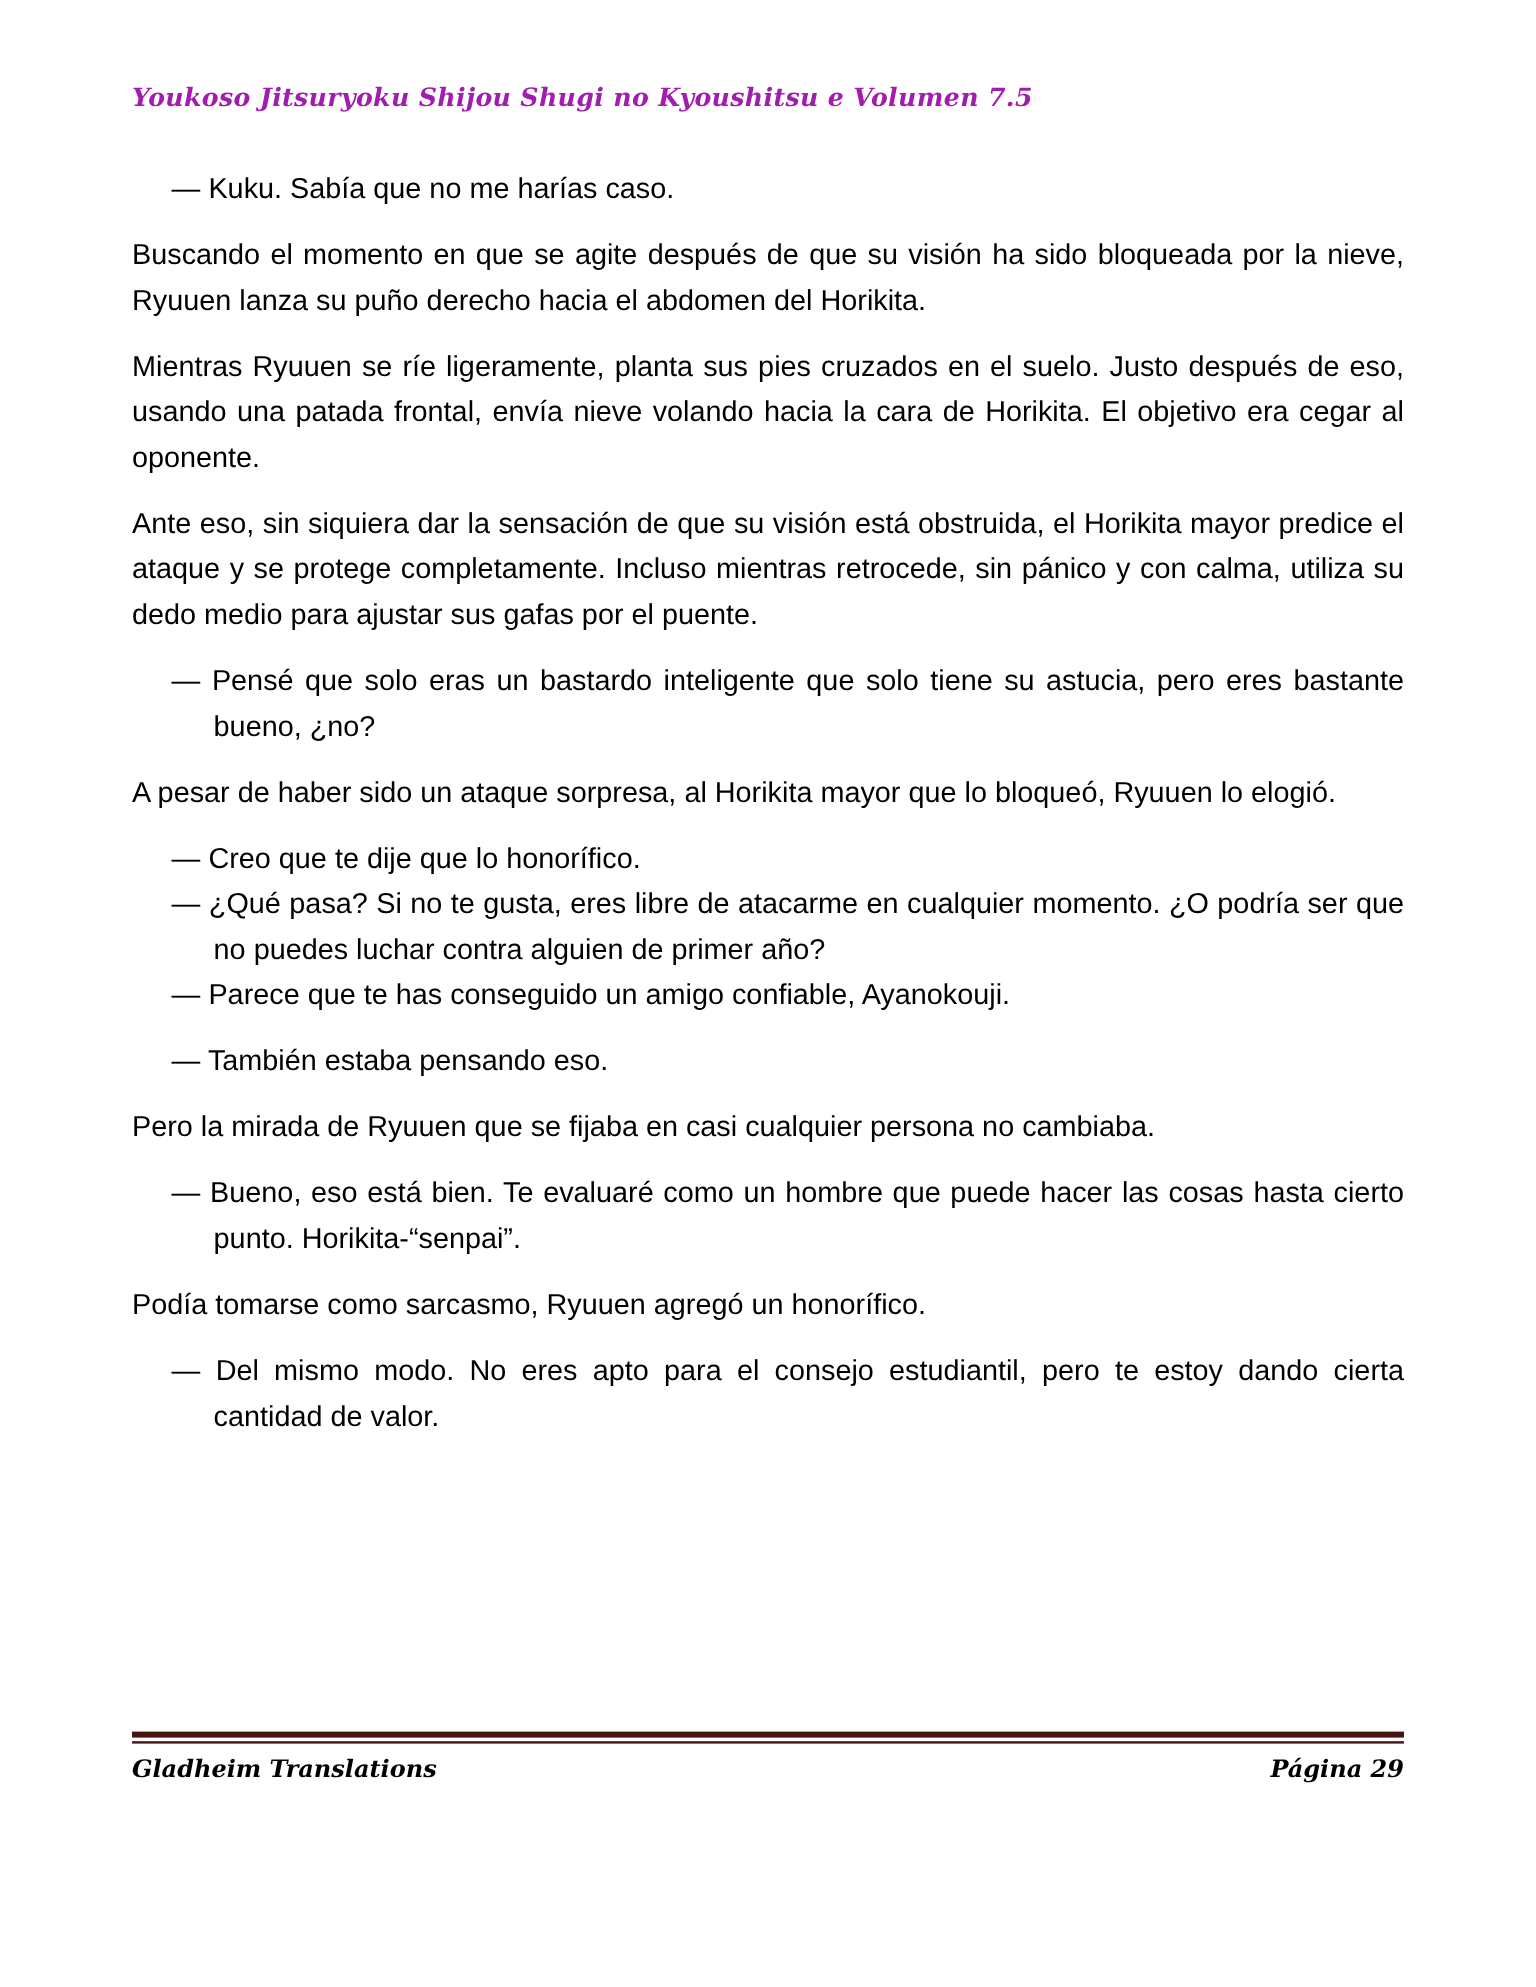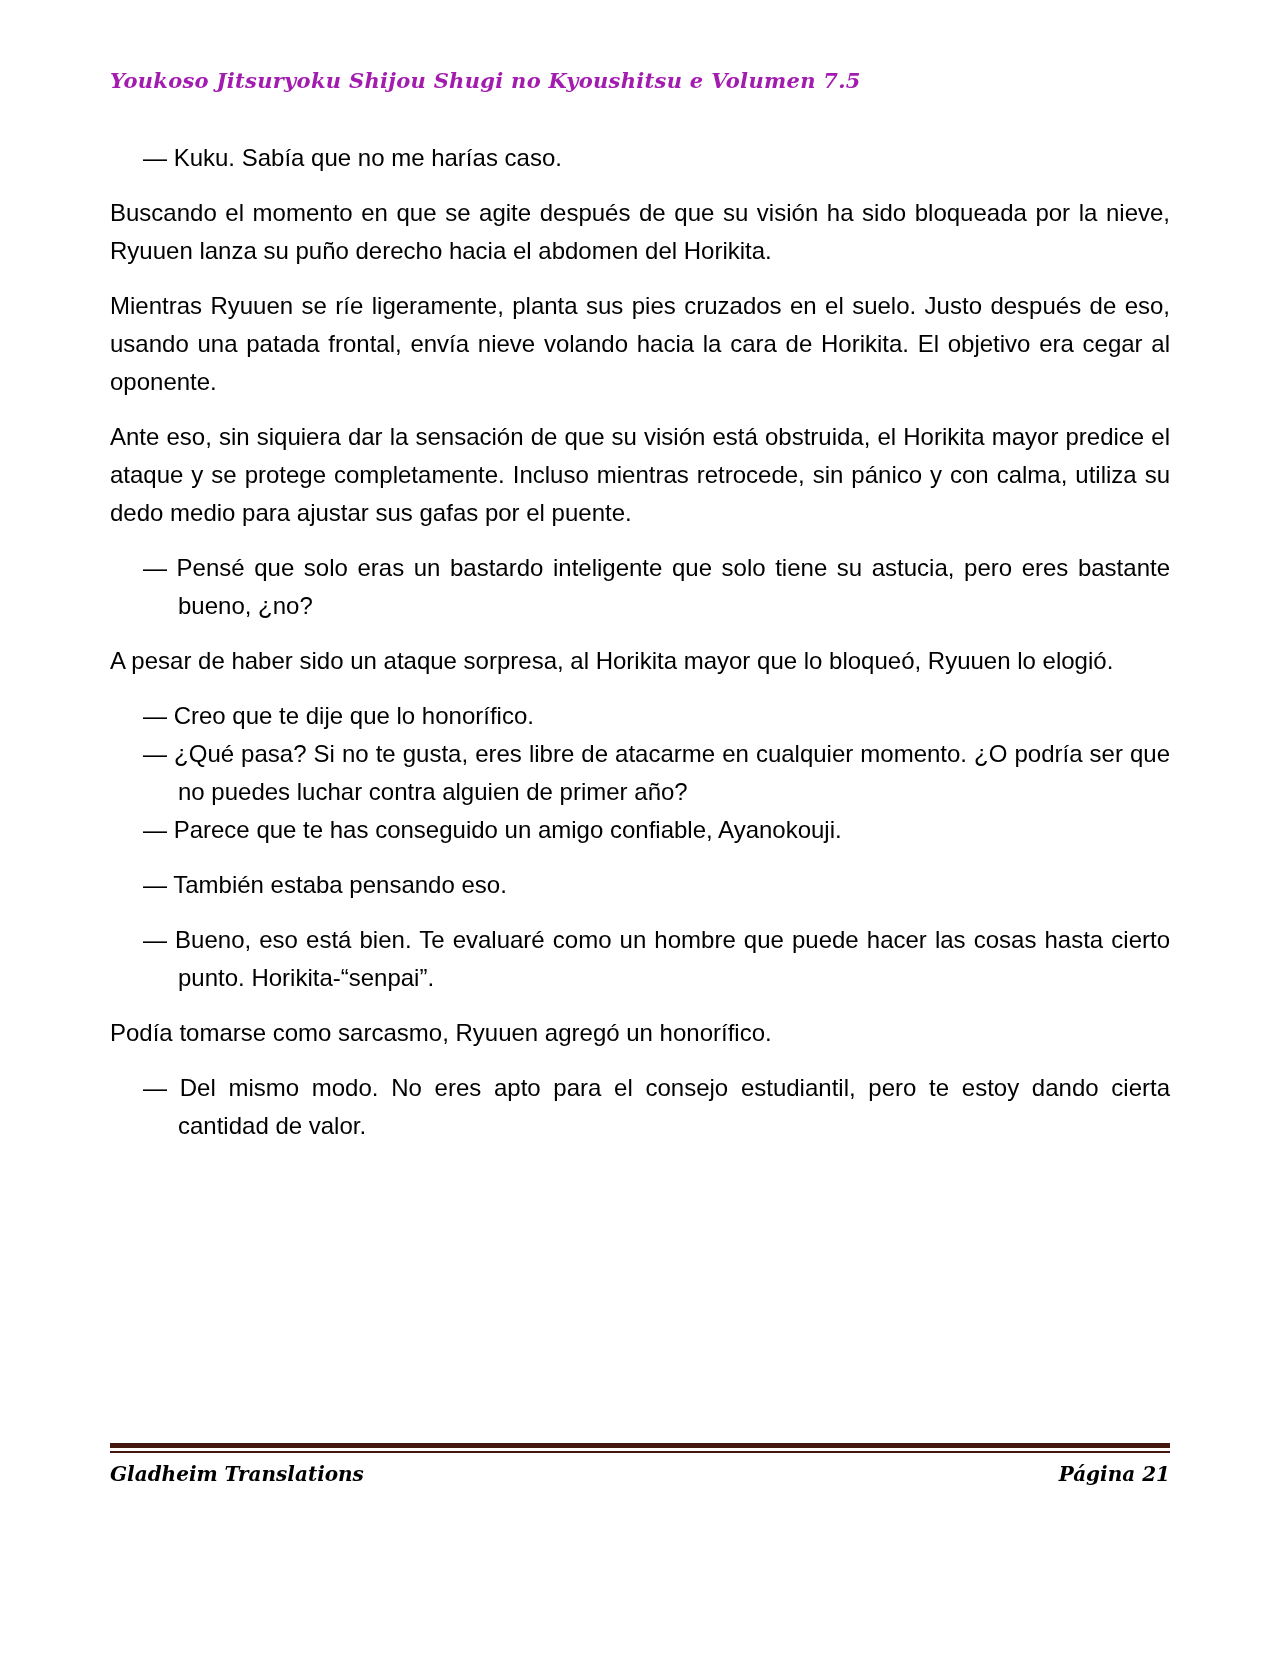--- a/index.html
+++ b/index.html
@@ -74,26 +74,27 @@
     <p class="dlg">— Kuku. Sabía que no me harías caso.</p>
     <p class="narr">Buscando el momento en que se agite después de que su visión ha sido bloqueada por la nieve, Ryuuen lanza su puño derecho hacia el abdomen del Horikita.</p>
     <p class="narr">Mientras Ryuuen se ríe ligeramente, planta sus pies cruzados en el suelo. Justo después de eso, usando una patada frontal, envía nieve volando hacia la cara de Horikita. El objetivo era cegar al oponente.</p>
     <p class="narr">Ante eso, sin siquiera dar la sensación de que su visión está obstruida, el Horikita mayor predice el ataque y se protege completamente. Incluso mientras retrocede, sin pánico y con calma, utiliza su dedo medio para ajustar sus gafas por el puente.</p>
     <p class="dlg">— Pensé que solo eras un bastardo inteligente que solo tiene su astucia, pero eres bastante bueno, ¿no?</p>
     <p class="narr">A pesar de haber sido un ataque sorpresa, al Horikita mayor que lo bloqueó, Ryuuen lo elogió.</p>
     <p class="dlg tight">— Creo que te dije que lo honorífico.</p>
     <p class="dlg tight">— ¿Qué pasa? Si no te gusta, eres libre de atacarme en cualquier momento. ¿O podría ser que no puedes luchar contra alguien de primer año?</p>
     <p class="dlg">— Parece que te has conseguido un amigo confiable, Ayanokouji.</p>
     <p class="dlg">— También estaba pensando eso.</p>
+    <p class="narr">Pero la mirada de Ryuuen que se fijaba en casi cualquier persona no cambiaba.</p>
     <p class="dlg">— Bueno, eso está bien. Te evaluaré como un hombre que puede hacer las cosas hasta cierto punto. Horikita-“senpai”.</p>
     <p class="narr">Podía tomarse como sarcasmo, Ryuuen agregó un honorífico.</p>
     <p class="dlg">— Del mismo modo. No eres apto para el consejo estudiantil, pero te estoy dando cierta cantidad de valor.</p>
   </div>
 
   <div class="footer">
     <div class="footer-rule"></div>
     <div class="footer-row">
       <span>Gladheim Translations</span>
-      <span>Página 21</span>
+      <span>Página 29</span>
     </div>
   </div>
 
 </div>
 
 </body></html>

